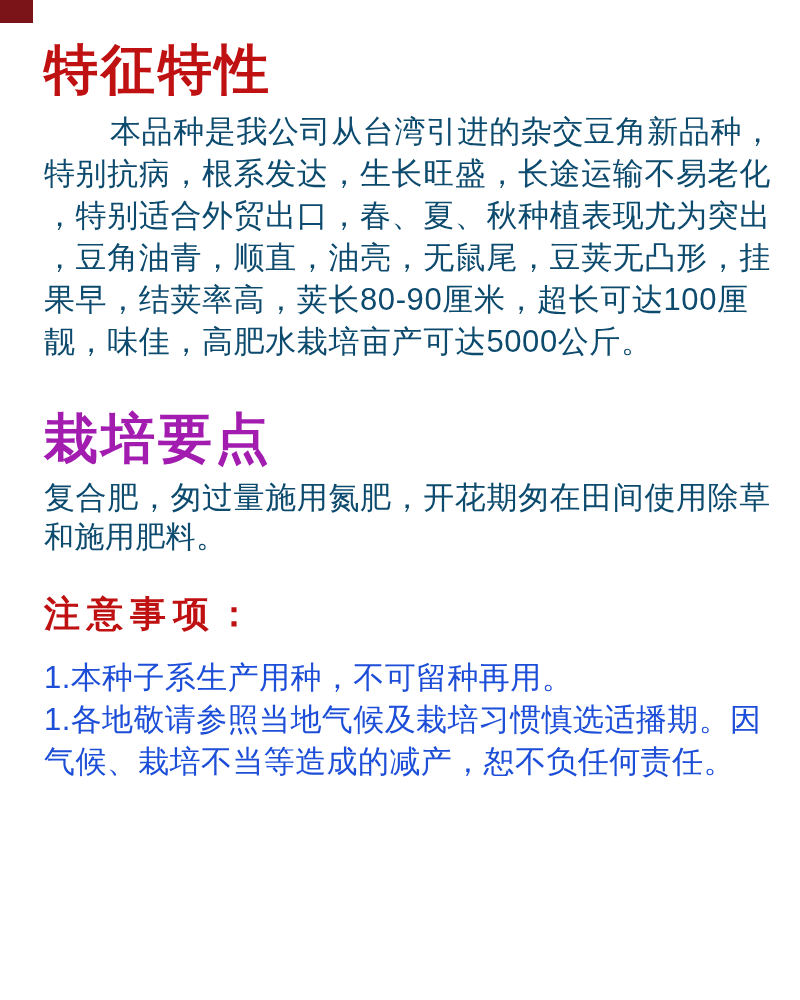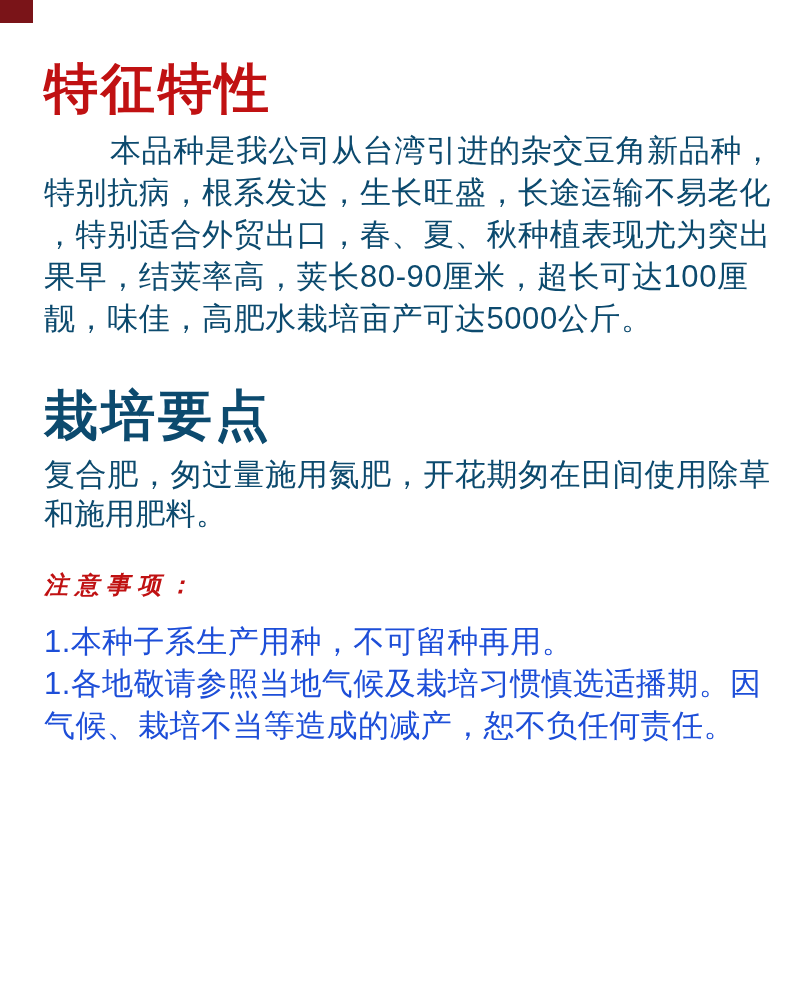--- a/index.html
+++ b/index.html
@@ -12,21 +12,21 @@
     font-family: "Liberation Sans", "DejaVu Sans", sans-serif;
     color: #1c1c1c;
   }
   .corner-mark {
     position: absolute;
     top: 0; left: 0;
     width: 33px; height: 23px;
     background: #7a1418;
   }
   .doc {
-    padding: 61px 30px 0 44px;
+    padding: 42px 30px 0 44px;
   }
   .sec-heading {
     font-family: "Liberation Serif", "DejaVu Serif", serif;
     font-weight: bold;
     color: #c01112;
     font-size: 54px;
     line-height: 1.05;
     letter-spacing: 3px;
     margin: 0;
   }
@@ -44,25 +44,24 @@
   .small-line {
     font-size: 30px;
     line-height: 36px;
     white-space: nowrap;
     letter-spacing: 0.4px;
   }
   .note-heading {
     font-family: "Liberation Serif", "DejaVu Serif", serif;
     font-weight: bold;
     color: #c01112;
-    font-size: 24px;
+    font-size: 36px;
     line-height: 1.1;
     letter-spacing: 7px;
     margin: 40px 0 0 0;
-    font-style: italic;
   }
   .notes {
     margin-top: 22px;
     font-size: 31px;
     line-height: 42px;
     letter-spacing: 0.4px;
     color: #1d4ed8;
   }
   .notes .line { white-space: nowrap; }
 </style>
@@ -72,25 +71,26 @@
 <div class="corner-mark" style="background: rgb(122, 20, 24);"></div>
 
 <div class="doc">
 
   <h1 class="sec-heading" style="color: rgb(192, 17, 18);">特征特性</h1>
 
   <div class="para">
     <div class="line indent">本品种是我公司从台湾引进的杂交豆角新品种，</div>
     <div class="line">特别抗病，根系发达，生长旺盛，长途运输不易老化</div>
     <div class="line">，特别适合外贸出口，春、夏、秋种植表现尤为突出</div>
+    <div class="line">，豆角油青，顺直，油亮，无鼠尾，豆荚无凸形，挂</div>
     <div class="line">果早，结荚率高，荚长80-90厘米，超长可达100厘</div>
     <div class="line">靓，味佳，高肥水栽培亩产可达5000公斤。</div>
   </div>
 
-  <h1 class="sec-heading sec2" style="color: #0c4a6e;">栽培要点</h1>
+  <h1 class="sec-heading sec2" style="color: #a21caf;">栽培要点</h1>
 
   <div class="para para2">
     <div class="line">复合肥，匆过量施用氮肥，开花期匆在田间使用除草</div>
     <div class="small-line">和施用肥料。</div>
   </div>
 
   <h2 class="note-heading" style="color: rgb(192, 17, 18);">注意事项：</h2>
 
   <div class="notes">
     <div class="line">1.本种子系生产用种，不可留种再用。</div>

